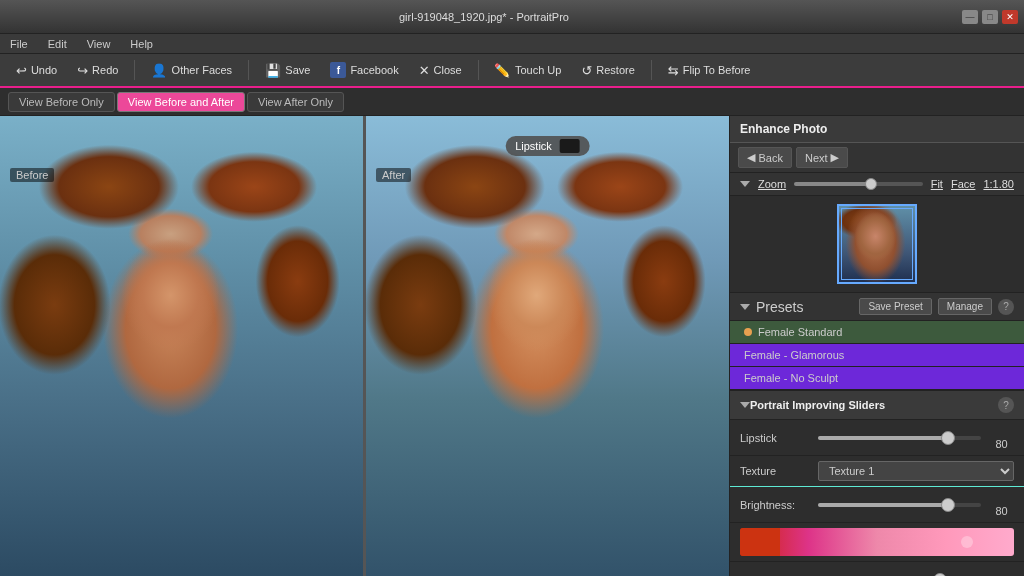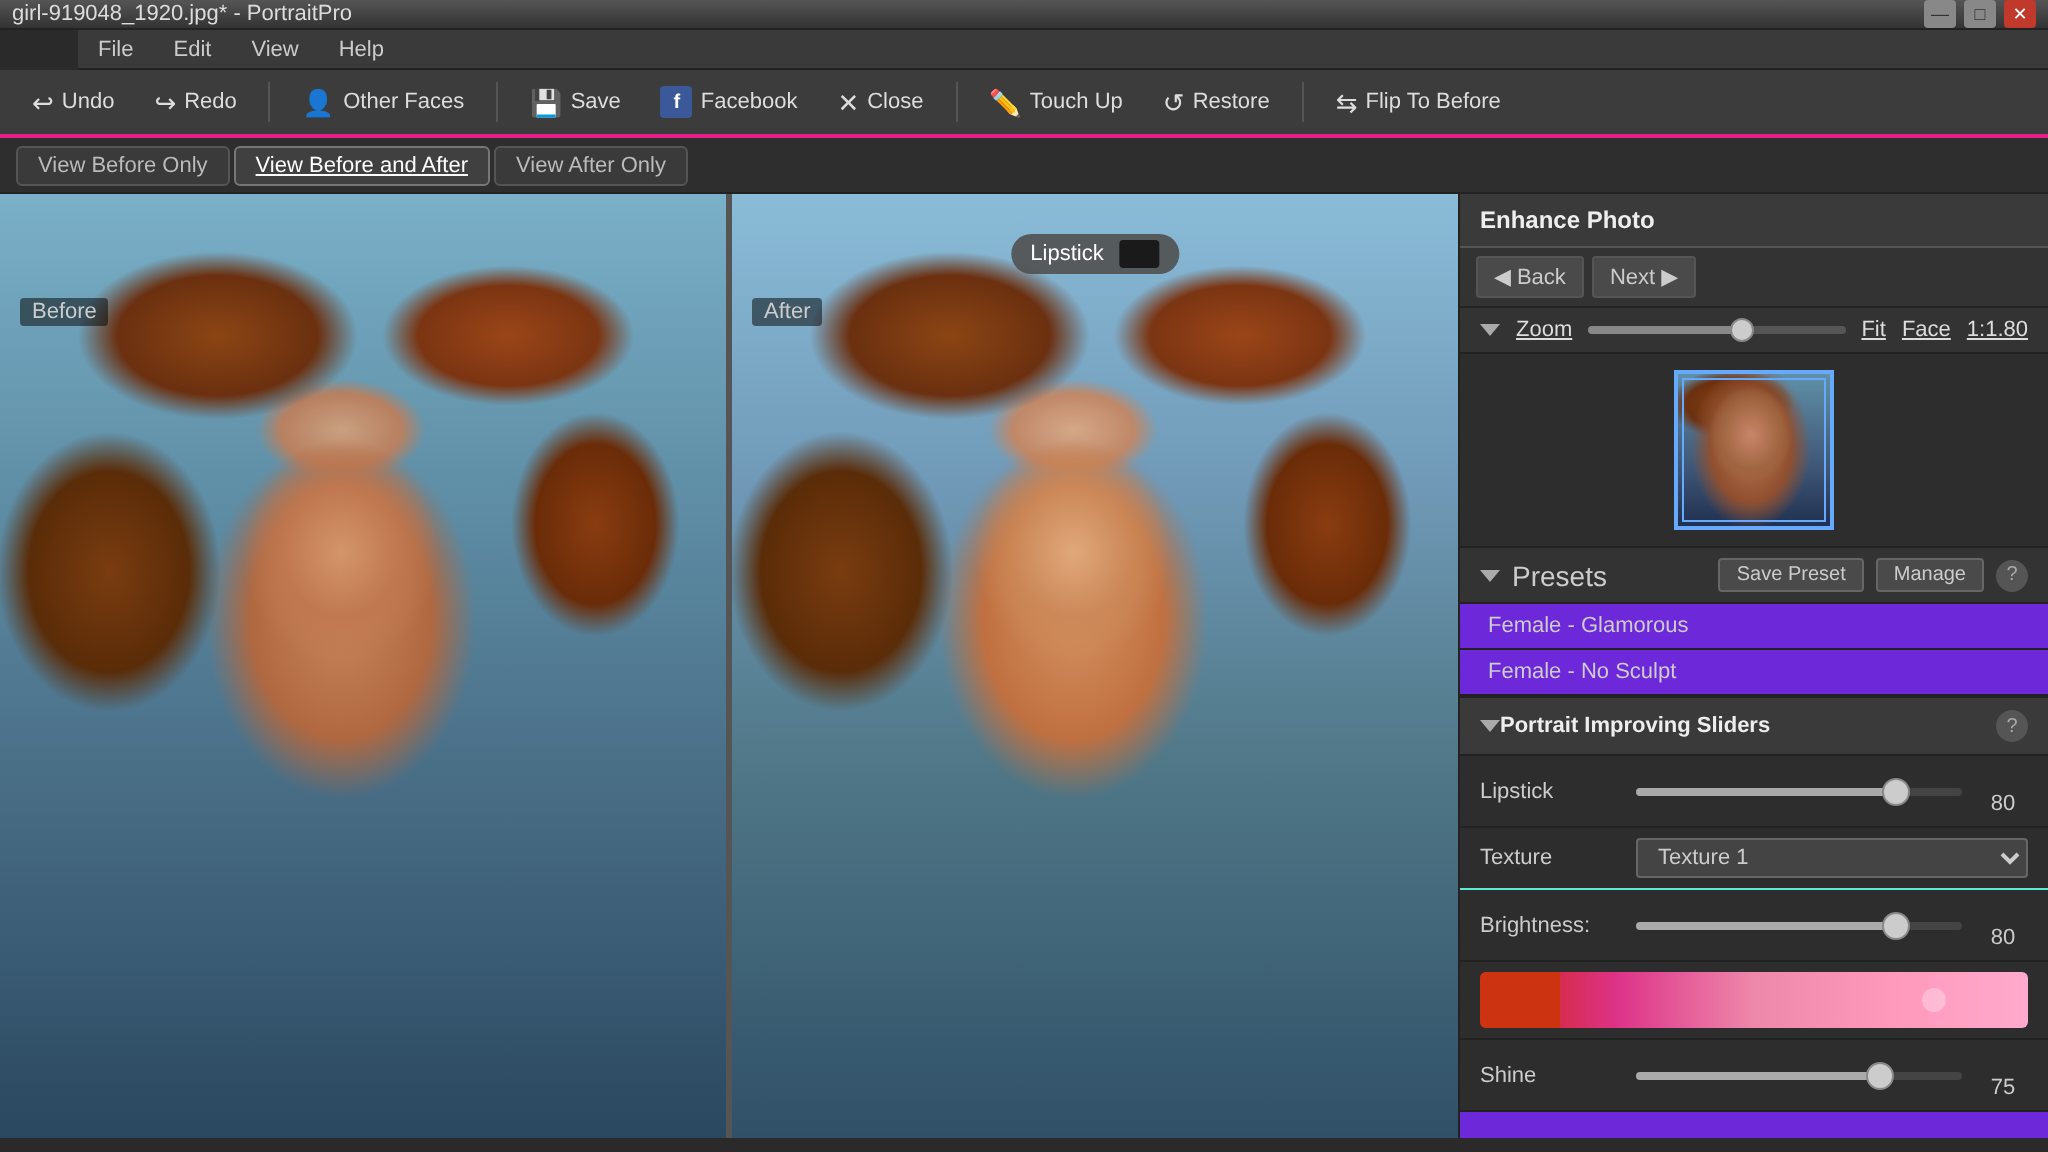--- a/index.html
+++ b/index.html
@@ -8,26 +8,27 @@
       height: 576px;
       background: #2a2a2a;
       font-family: Arial, sans-serif;
       font-size: 12px;
       color: #ddd;
       overflow: hidden;
     }
 
     
     #title-bar {
-      height: 15px;
+      height: 34px;
       background: linear-gradient(to bottom, #555, #333);
       display: flex;
       align-items: center;
       padding: 0 6px;
       border-bottom: 1px solid #222;
+      text-align: center;
     }
     #title-bar .title-text {
       font-size: 11px;
       color: #ddd;
       flex: 1;
     }
     #title-bar .win-controls {
       display: flex;
       gap: 4px;
     }
@@ -44,21 +45,20 @@
 
     
     #menu-bar {
       height: 20px;
       background: #3a3a3a;
       display: flex;
       align-items: center;
       padding: 0 6px;
       gap: 12px;
       border-bottom: 1px solid #222;
-      margin-left: 39px;
     }
     .menu-item {
       font-size: 11px;
       color: #ccc;
       cursor: pointer;
       padding: 2px 4px;
     }
 
     
     #toolbar {
@@ -114,24 +114,23 @@
     .view-btn {
       padding: 3px 10px;
       font-size: 11px;
       border: 1px solid #555;
       background: #3a3a3a;
       color: #bbb;
       cursor: pointer;
       border-radius: 3px;
     }
     .view-btn.active {
-      background: #404040;
+      background: #ec4899;
       color: #fff;
       border-color: #777;
-      text-decoration: underline;
     }
 
     
     #main {
       display: flex;
       height: calc(576px - 22px - 20px - 34px - 28px);
     }
 
     
     #image-area {
@@ -629,20 +628,24 @@
     </div>
 
     <div class="presets-header">
       <span class="triangle-down"></span>
       <span class="presets-label">Presets</span>
       <button class="preset-action-btn">Save Preset</button>
       <button class="preset-action-btn">Manage</button>
       <div class="help-circle">?</div>
     </div>
 
+    <div class="preset-item selected">
+      <span class="preset-dot"></span>
+      <span>Female Standard</span>
+    </div>
     <div class="preset-item">
       <span>Female - Glamorous</span>
     </div>
     <div class="preset-item">
       <span>Female - No Sculpt</span>
     </div>
 
     <div class="sliders-header">
       <span class="triangle-down"></span>
       <span class="sliders-title">Portrait Improving Sliders</span>

